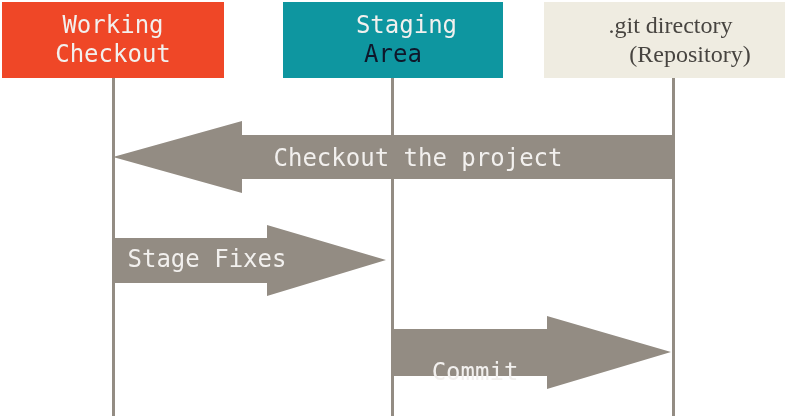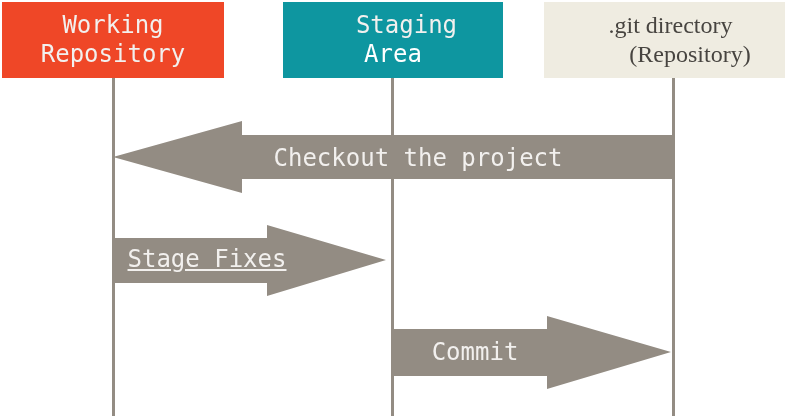--- a/index.html
+++ b/index.html
@@ -43,36 +43,36 @@
     top: 0;
   }
   .arrow-label {
     position: absolute;
     transform: translate(-50%, -50%);
     white-space: nowrap;
     font-size: 24px;
     line-height: 24px;
   }
   .label-checkout { left: 406px; top: 158px; }
-  .label-stage    { left: 207px; top: 259px; text-decoration: underline; }
-  .label-commit   { left: 475px; top: 352px; }
+  .label-stage    { left: 207px; top: 259px; }
+  .label-commit   { left: 475px; top: 372px; }
 </style>
 </head>
 <body>
 
 <div class="canvas" style="background-color: rgb(255, 255, 255);">
 
   <div class="box box-working" style="background-color: rgb(239, 71, 39);">
     <div style="color: rgb(242, 240, 238);">Working</div>
-    <div style="color: rgb(242, 240, 238);">Repository</div>
+    <div style="color: rgb(242, 240, 238);">Checkout</div>
   </div>
 
   <div class="box box-staging" style="background-color: rgb(14, 150, 160);">
     <div style="color: rgb(242, 240, 238); margin-left: 27px;">Staging</div>
-    <div style="color: #ffffff;">Area</div>
+    <div style="color: #0f172a;">Area</div>
   </div>
 
   <div class="box box-git" style="background-color: rgb(239, 236, 225);">
     <div style="color: rgb(71, 68, 64);">.git directory</div>
     <div style="color: rgb(71, 68, 64); margin-left: 39px;">(Repository)</div>
   </div>
 
   <div class="vline vline-left" style="background-color: rgb(147, 140, 131);"></div>
   <div class="vline vline-center" style="background-color: rgb(147, 140, 131);"></div>
   <div class="vline vline-right" style="background-color: rgb(147, 140, 131);"></div>

